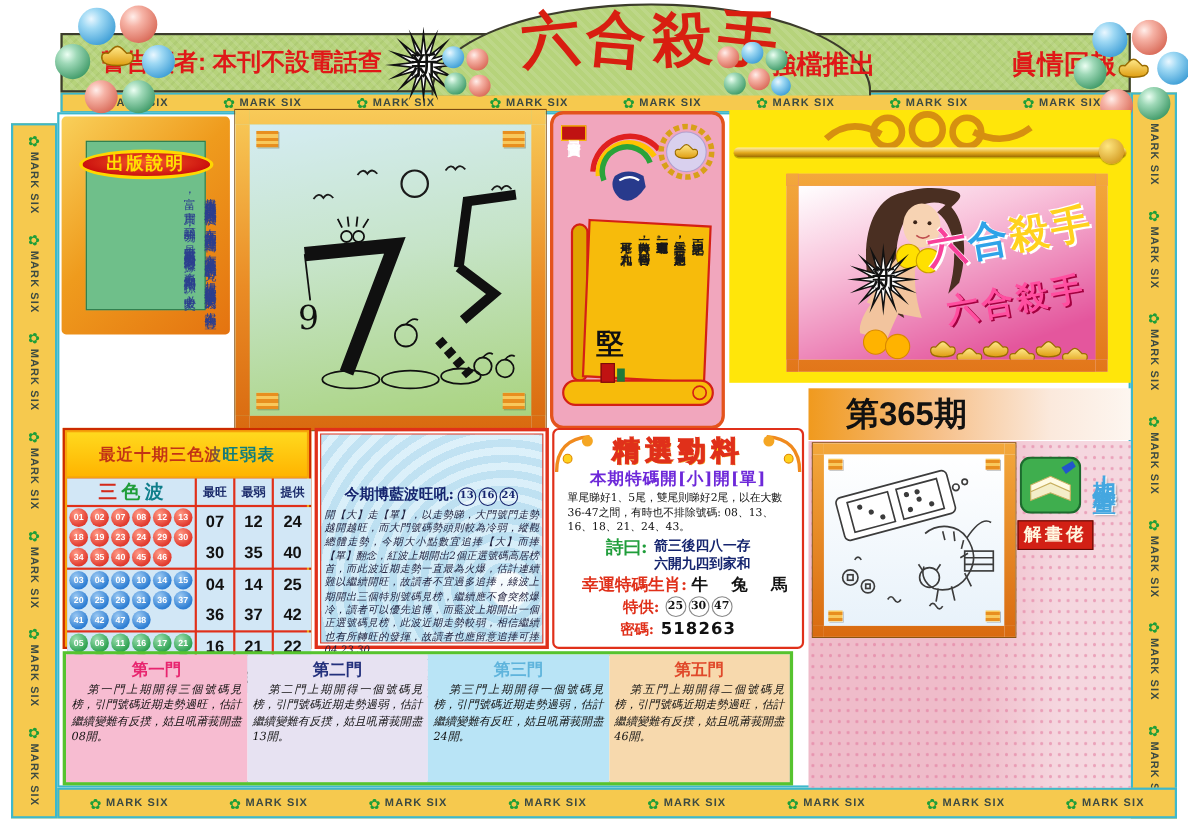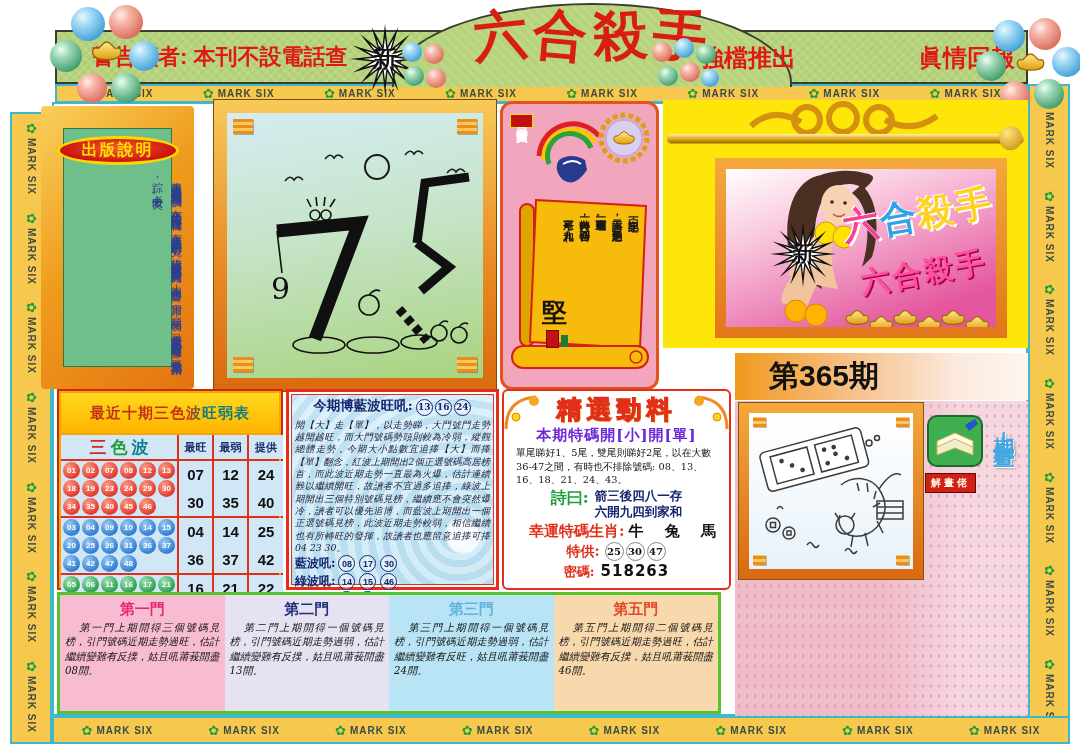--- a/index.html
+++ b/index.html
@@ -34,21 +34,21 @@
   .burst-wrap{position:absolute;}
   .burst-wrap .burst-char{position:absolute;left:0;top:0;width:100%;height:100%;
       display:flex;align-items:center;justify-content:center;
       font-family:"DejaVu Serif",serif;font-weight:900;color:#111;}
 
   
   .content-area{left:52px;top:102px;width:976px;height:614px;background:#fff;
       border:2px solid #3db8cc;box-sizing:border-box;}
 
   
-  .pub{left:41px;top:106px;width:153px;height:283px;box-sizing:border-box;padding:22px;
+  .pub{left:56px;top:106px;width:153px;height:198px;box-sizing:border-box;padding:22px;
        background:linear-gradient(135deg,#f9d05a,#ef9b1d 45%,#e47310);border-radius:4px;}
   .pub-inner{width:100%;height:100%;background:#6fbf8a;border:1px solid #2c7a4a;box-sizing:border-box;
        display:flex;flex-direction:column;align-items:center;}
   .pub-title{margin-top:7px;width:122px;height:32px;border-radius:50%;
        background:radial-gradient(ellipse at 50% 40%,#f55b2a,#c90d0d 75%);
        border:3px solid #ffd700;box-sizing:border-box;display:flex;align-items:center;justify-content:center;
        font-family:"DejaVu Serif",serif;font-size:16px;font-weight:bold;color:#ffe100;letter-spacing:2px;white-space:nowrap;}
   .pub-text{margin-top:8px;height:218px;width:134px;writing-mode:vertical-rl;
        font-family:"DejaVu Serif",serif;font-size:11px;line-height:1.72;color:#2c3f8f;letter-spacing:1px;}
 
@@ -100,21 +100,21 @@
   .pinkpanel{left:735px;top:401px;width:293px;height:315px;background:#efbcca;overflow:hidden;
       background-image:radial-gradient(rgba(224,110,150,.5) 1px,transparent 1.5px),
                        linear-gradient(90deg,rgba(255,255,255,0) 0 52%,rgba(255,255,255,.4) 78%);
       background-size:8px 10px,100% 100%;}
   .tiger-frame{position:absolute;left:4px;top:2px;width:184px;height:176px;box-sizing:border-box;
       border:10px solid;border-image:linear-gradient(#f3a83c,#d96a10) 10;
       background:linear-gradient(#ffffff,#e8f2fa);box-shadow:0 0 0 1px #8a5510;}
   .tiger-frame .corner-sq{width:13px;height:10px;}
   .bookicon{position:absolute;left:192px;top:14px;}
   .jiehualao{position:absolute;left:190px;top:72px;background:#d22015;color:#fff8e0;
-      font-family:Liberation Sans, sans-serif;font-size:10px;font-weight:bold;letter-spacing:3px;
+      font-family:Liberation Sans, sans-serif;font-size:16px;font-weight:bold;letter-spacing:3px;
       padding:2px 5px;border:1px solid #5e0a05;}
   .vert-title{position:absolute;right:10px;top:14px;writing-mode:vertical-rl;text-orientation:upright;
       font-family:"DejaVu Serif",serif;font-size:21px;font-weight:900;color:#45a7e0;letter-spacing:5px;
       text-shadow:1px 1px 0 #fff,2px 2px 2px rgba(0,0,0,.25);}
 
   
   .wave{left:57px;top:389px;width:226px;height:201px;box-sizing:border-box;
       background:#f6a40a;border:2px solid #cc2a00;padding:2px;}
   .wave-title{height:40px;background:linear-gradient(#ffd91e,#ffb400);display:flex;align-items:center;justify-content:center;
       font-family:"DejaVu Serif",serif;font-size:15px;font-weight:900;letter-spacing:1px;
@@ -137,21 +137,21 @@
 
   
   .analysis{left:286px;top:389px;width:213px;height:201px;box-sizing:border-box;
       border:3px solid #e0301a;box-shadow:inset 0 0 0 2px #fff,inset 0 0 0 3px #e0301a;
       background:
         radial-gradient(circle at 84% 74%,rgba(255,255,255,.85) 0 7%,transparent 8%),
         repeating-radial-gradient(circle at 82% 72%,rgba(168,214,236,.45) 0 7px,rgba(228,246,253,.45) 7px 14px),
         linear-gradient(#d8edf8,#c2e2f2);
       padding:5px 6px;color:#15246e;}
   .ana-title{display:flex;align-items:center;justify-content:center;gap:2px;
-      font-family:"DejaVu Serif",serif;font-size:13.5px;font-weight:900;}
+      font-family:"DejaVu Serif",serif;font-size:13.5px;font-weight:900;margin-top:44px;}
   .circ{display:inline-flex;align-items:center;justify-content:center;width:15px;height:15px;margin:0 1px;
       border:1.5px solid #15246e;border-radius:50%;font-size:9px;font-weight:bold;color:#15246e;background:rgba(255,255,255,.4);}
   .ana-body{margin-top:3px;font-family:"DejaVu Serif",serif;font-style:italic;font-size:9.3px;
       line-height:1.33;color:#1c1c3a;text-align:justify;}
   .cry-row{display:flex;align-items:center;gap:2px;margin-top:1px;}
   .cry-label{font-family:"DejaVu Serif",serif;font-size:12px;font-weight:900;color:#15246e;}
 
   
   .featured{left:502px;top:389px;width:229px;height:201px;box-sizing:border-box;background:#fff;
       border:2.5px solid #e0301a;border-radius:6px;text-align:center;overflow:hidden;}

